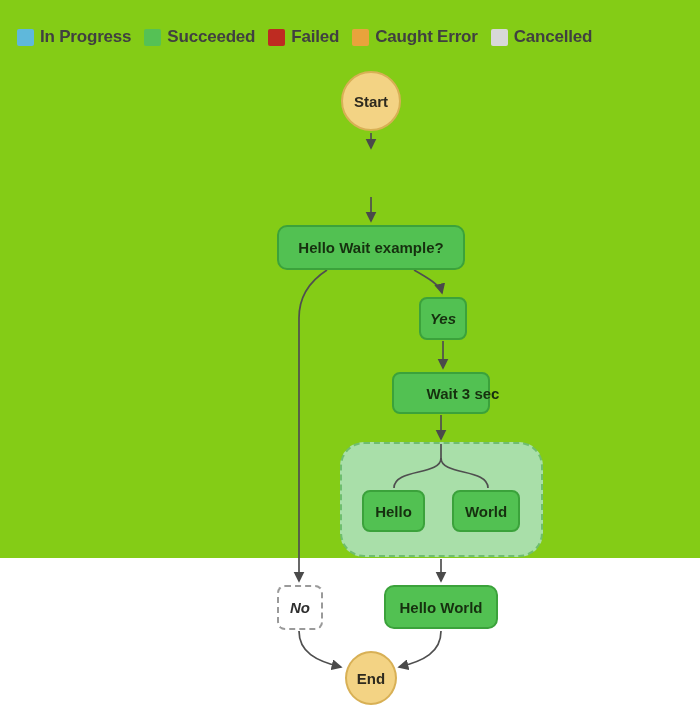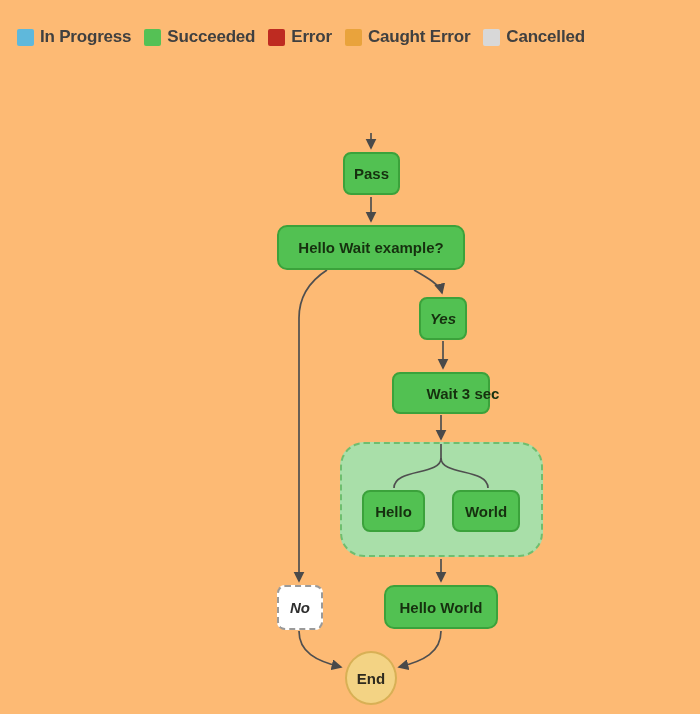--- a/index.html
+++ b/index.html
@@ -7,22 +7,22 @@
     padding: 0;
     background: #ffffff;
     width: 700px;
     height: 722px;
     font-family: "Liberation Sans", sans-serif;
     overflow: hidden;
   }
   .stage {
     position: relative;
     width: 700px;
-    height: 714px;
-    background: #fdba74;
+    height: 558px;
+    background: #84cc16;
   }
 
   
   .legend {
     position: absolute;
     left: 17px;
     top: 27px;
     display: flex;
     align-items: center;
     gap: 13px;
@@ -111,21 +111,21 @@
     <div class="legend-item">
       <span class="swatch" style="background-color: rgb(95, 184, 219);"></span>
       <span class="legend-label">In Progress</span>
     </div>
     <div class="legend-item">
       <span class="swatch" style="background-color: rgb(85, 193, 85);"></span>
       <span class="legend-label">Succeeded</span>
     </div>
     <div class="legend-item">
       <span class="swatch" style="background-color: rgb(190, 43, 33);"></span>
-      <span class="legend-label">Error</span>
+      <span class="legend-label">Failed</span>
     </div>
     <div class="legend-item">
       <span class="swatch" style="background-color: rgb(233, 163, 60);"></span>
       <span class="legend-label">Caught Error</span>
     </div>
     <div class="legend-item">
       <span class="swatch" style="background-color: rgb(216, 216, 216);"></span>
       <span class="legend-label">Cancelled</span>
     </div>
   </div>
@@ -145,24 +145,24 @@
     <path class="edge" d="M443,341 L443,368" marker-end="url(#arrow)"></path>
     <path class="edge" d="M441,415 L441,439" marker-end="url(#arrow)"></path>
     <path class="edge" d="M441,444 L441,458"></path>
     <path class="edge" d="M441,458 C441,476 394,468 394,488"></path>
     <path class="edge" d="M441,458 C441,476 488,468 488,488"></path>
     <path class="edge" d="M441,559 L441,581" marker-end="url(#arrow)"></path>
     <path class="edge" d="M441,631 C441,652 424,661 399,667" marker-end="url(#arrow)"></path>
     <path class="edge" d="M299,631 C299,652 316,661 341,667" marker-end="url(#arrow)"></path>
   </svg>
 
+  <div class="node node-terminal" style="left:341px; top:71px; width:60px; height:60px;">
+    <span>Start</span>
+  </div>
 
-  <div class="node node-succeeded" style="left:343px; top:152px; width:57px; height:43px;">
-    <span>Pass</span>
-  </div>
 
   <div class="node node-succeeded node-big" style="left:277px; top:225px; width:188px; height:45px;">
     <span>Hello Wait example?</span>
   </div>
 
   <div class="node node-succeeded" style="left:419px; top:297px; width:48px; height:43px;font-style:italic;">
     <span>Yes</span>
   </div>
 
   <div class="node node-succeeded" style="left:392px; top:372px; width:98px; height:42px;padding-left:44px;">

